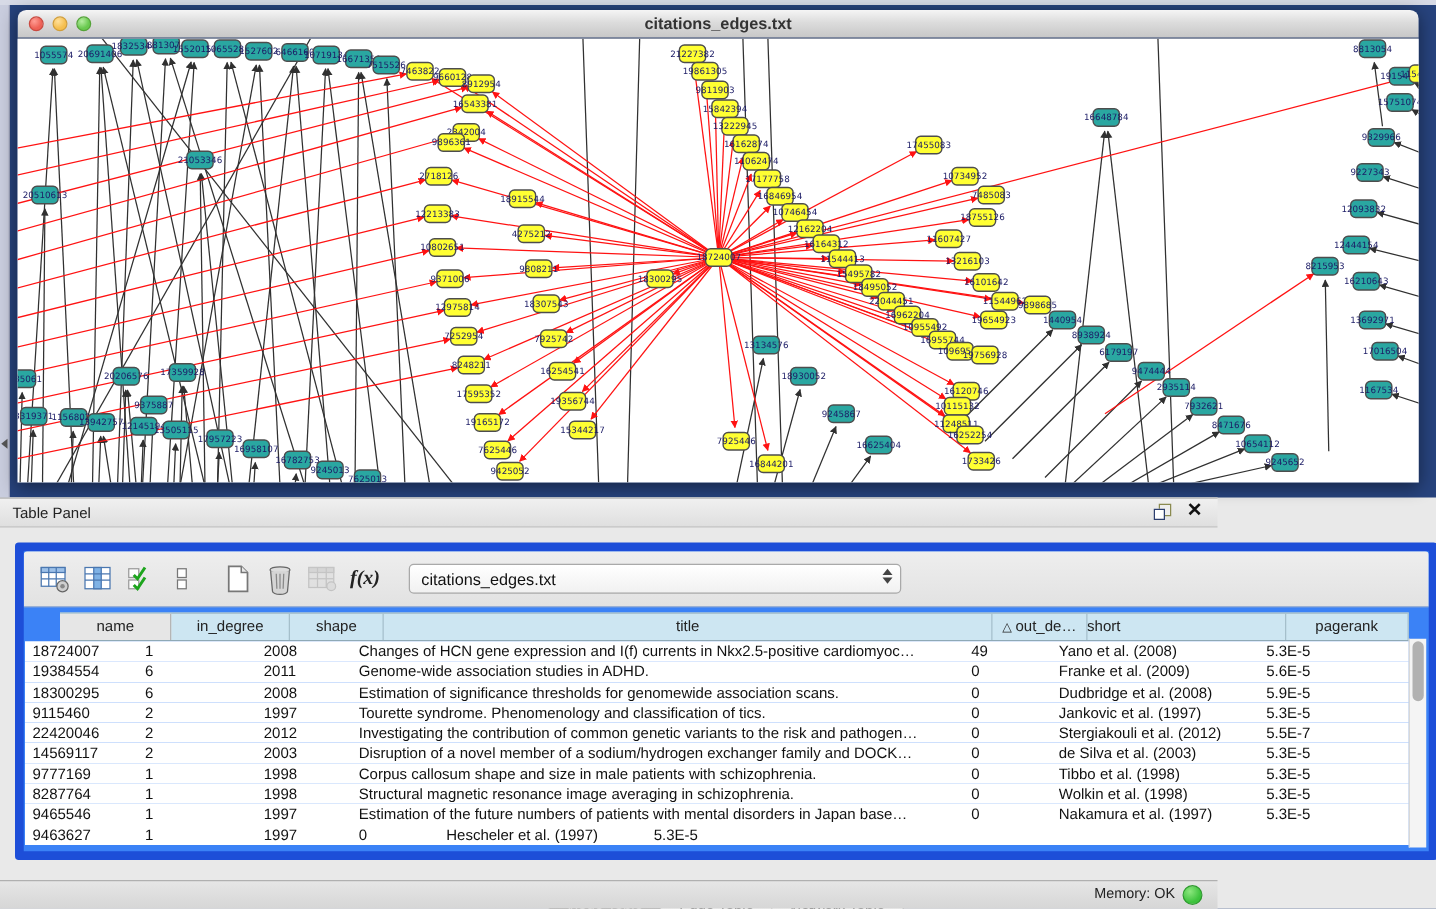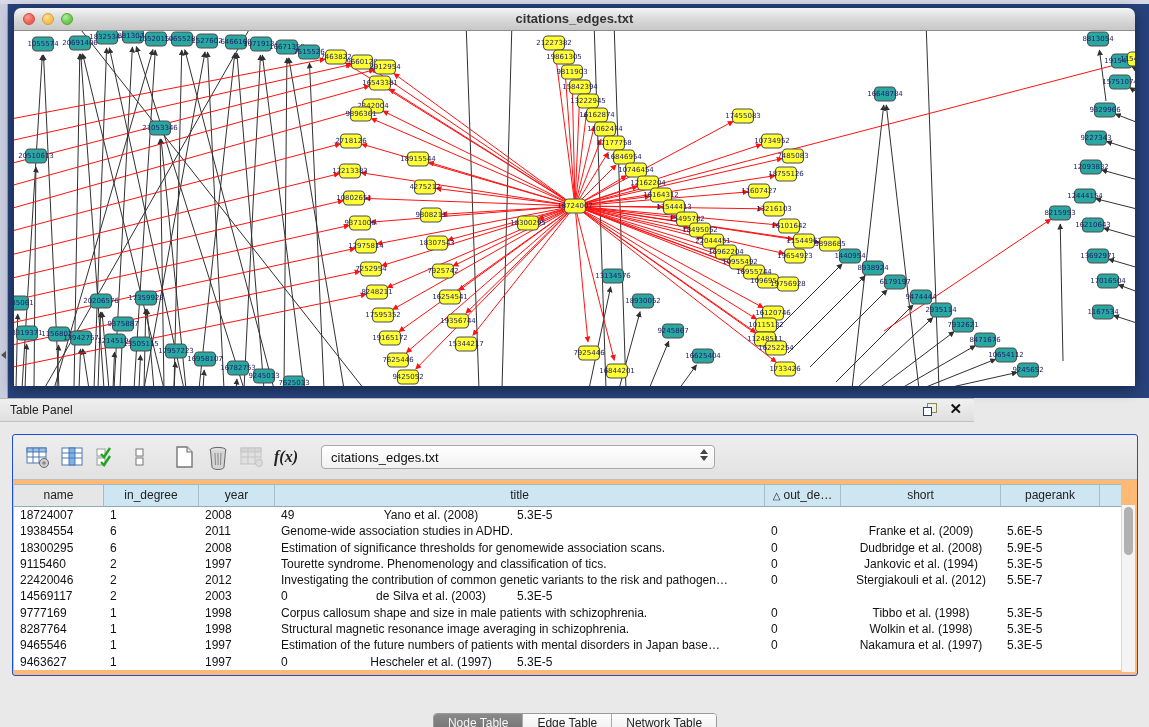--- a/index.html
+++ b/index.html
@@ -30,43 +30,43 @@
   .panel-titlebar{position:absolute;left:0;top:0;width:100%;height:22px;
     background:linear-gradient(#f0f0f0,#dfdfdf);border-top:1px solid #b6b6b6;border-bottom:1px solid #c2c2c2;}
   .panel-title{position:absolute;left:10px;top:4px;font-size:12px;color:#222;}
   .panel-btns{position:absolute;right:12px;top:3px;display:flex;gap:12px;align-items:center;}
   .float-ic{position:relative;width:14px;height:13px;}
   .float-ic .sq1{position:absolute;left:0;bottom:0;width:7px;height:7px;border:1px solid #2c3e6e;background:#fff;}
   .float-ic .sq2{position:absolute;right:0;top:0;width:8px;height:8px;border:1px solid #8a8a50;background:#eee;}
   .close-ic{font-size:15px;font-weight:bold;color:#111;line-height:14px;}
 
   .panel-box{position:absolute;left:12px;top:36px;width:1124px;height:240px;
-    background:#fdba74;border:1px solid #1d4ed8;border-radius:3px;}
+    background:#3b82f6;border:7px solid #1d4ed8;border-radius:3px;}
   .toolbar{position:absolute;left:0;top:0;width:100%;height:44px;background:linear-gradient(#eee,#e2e2e2);
     border-bottom:1px solid #c0c0c0;border-radius:3px 3px 0 0;display:flex;align-items:center;}
   .tbtn{width:34px;height:34px;display:flex;align-items:center;justify-content:center;}
   .tbtn.dis{opacity:.45;}
   .fx{font-family:"Liberation Serif",serif;font-style:italic;font-weight:bold;font-size:16px;color:#222;}
   .combo{margin-left:18px;width:392px;height:22px;background:linear-gradient(#fff,#f1f1f1);
     border:1px solid #a9a9a9;border-radius:4px;position:relative;display:flex;align-items:center;}
   .combo .val{font-size:13px;color:#111;padding-left:9px;}
   .combo .step{position:absolute;right:6px;top:3px;display:flex;flex-direction:column;gap:2px;}
   .combo .up{width:0;height:0;border-left:4px solid transparent;border-right:4px solid transparent;border-bottom:5px solid #444;}
   .combo .dn{width:0;height:0;border-left:4px solid transparent;border-right:4px solid transparent;border-top:5px solid #444;}
 
   .grid{position:absolute;left:1px;top:49px;width:1107px;}
-  .hrow{display:flex;height:21px;background:#cde6f2;border-top:1px solid #9fb9c6;border-bottom:1px solid #8fa9b6;}
+  .hrow{display:flex;height:21px;background:#cde6f2;border-top:1px solid #9fb9c6;border-bottom:1px solid #8fa9b6;margin-left:28px;}
   .hcell{box-sizing:border-box;font-size:12px;color:#222;text-align:center;line-height:20px;
     border-right:1px solid #a5bfcb;overflow:hidden;white-space:nowrap;}
   .hcell.first{background:#e6e6e6;border-right:1px solid #b5b5b5;}
   .sortglyph{font-size:10px;margin-right:3px;color:#222;}
   .drow{display:flex;height:16.3px;background:#fff;}
   .dcell{box-sizing:border-box;font-size:12px;color:#111;line-height:16px;overflow:hidden;
     white-space:nowrap;text-overflow:clip;padding-left:6px;}
-  .c0{width:90px;} .c1{width:95px;} .c2{width:76px;} .c3{width:490px;} .c4{width:76px;} .c5{width:160px;text-align:center;padding-left:0;} .c6{width:99px;}
+  .c0{width:90px;} .c1{width:95px;} .c2{width:76px;} .c3{width:490px;} .c4{width:76px;} .c5{width:160px;text-align:left;padding-left:0;} .c6{width:99px;}
   .vtrack{position:absolute;right:2px;top:70px;width:13px;height:167px;background:#f4f4f4;border-left:1px solid #d8d8d8;}
   .vthumb{position:absolute;left:1.5px;top:2px;width:9px;height:48px;background:#b1b1b1;border-radius:5px;}
 
   .segwrap{position:absolute;left:0;top:278px;width:1124px;display:flex;justify-content:center;}
   .seg{display:flex;border:1px solid #9a9a9a;border-radius:4px;overflow:hidden;background:#fff;height:19px;}
   .seg .s{font-size:12px;color:#222;line-height:19px;padding:0 14px;border-right:1px solid #aaa;background:linear-gradient(#fdfdfd,#eee);}
   .seg .s:last-child{border-right:none;}
   .seg .s.sel{background:linear-gradient(#8a8a8a,#6f6f6f);color:#f5f5f5;}
 
   .statusbar{position:absolute;left:0;bottom:0;width:100%;height:22px;
@@ -821,30 +821,31 @@
             <span class="up"></span>
             <span class="dn"></span>
           </span>
       </div>
     </div>
 
     <div class="grid" id="grid">
         <div class="hrow">
           <div class="hcell c0 first">name</div>
           <div class="hcell c1">in_degree</div>
-          <div class="hcell c2">year</div>
+          <div class="hcell c2">shape</div>
           <div class="hcell c3">title</div>
           <div class="hcell c4"><span class="sortglyph">△</span>out_de…</div>
           <div class="hcell c5">short</div>
           <div class="hcell c6">pagerank</div>
         </div>
         <div class="drow">
           <div class="dcell c0">18724007</div>
           <div class="dcell c1">1</div>
           <div class="dcell c2">2008</div>
+          <div class="dcell c3">Changes of HCN gene expression and I(f) currents in Nkx2.5-positive cardiomyoc…</div>
           <div class="dcell c4">49</div>
           <div class="dcell c5">Yano et al. (2008)</div>
           <div class="dcell c6">5.3E-5</div>
         </div>
         <div class="drow">
           <div class="dcell c0">19384554</div>
           <div class="dcell c1">6</div>
           <div class="dcell c2">2011</div>
           <div class="dcell c3">Genome-wide association studies in ADHD.</div>
           <div class="dcell c4">0</div>
@@ -859,36 +860,37 @@
           <div class="dcell c4">0</div>
           <div class="dcell c5">Dudbridge et al. (2008)</div>
           <div class="dcell c6">5.9E-5</div>
         </div>
         <div class="drow">
           <div class="dcell c0">9115460</div>
           <div class="dcell c1">2</div>
           <div class="dcell c2">1997</div>
           <div class="dcell c3">Tourette syndrome. Phenomenology and classification of tics.</div>
           <div class="dcell c4">0</div>
-          <div class="dcell c5">Jankovic et al. (1994)</div>
+          <div class="dcell c5">Jankovic et al. (1997)</div>
           <div class="dcell c6">5.3E-5</div>
         </div>
         <div class="drow">
           <div class="dcell c0">22420046</div>
           <div class="dcell c1">2</div>
           <div class="dcell c2">2012</div>
           <div class="dcell c3">Investigating the contribution of common genetic variants to the risk and pathogen…</div>
           <div class="dcell c4">0</div>
           <div class="dcell c5">Stergiakouli et al. (2012)</div>
           <div class="dcell c6">5.5E-7</div>
         </div>
         <div class="drow">
           <div class="dcell c0">14569117</div>
           <div class="dcell c1">2</div>
           <div class="dcell c2">2003</div>
+          <div class="dcell c3">Disruption of a novel member of a sodium/hydrogen exchanger family and DOCK…</div>
           <div class="dcell c4">0</div>
           <div class="dcell c5">de Silva et al. (2003)</div>
           <div class="dcell c6">5.3E-5</div>
         </div>
         <div class="drow">
           <div class="dcell c0">9777169</div>
           <div class="dcell c1">1</div>
           <div class="dcell c2">1998</div>
           <div class="dcell c3">Corpus callosum shape and size in male patients with schizophrenia.</div>
           <div class="dcell c4">0</div>
@@ -929,13 +931,17 @@
 
     <div class="segwrap">
       <div class="seg" id="tabs">
           <div class="s sel">Node Table</div>
           <div class="s">Edge Table</div>
           <div class="s">Network Table</div>
         </div>
     </div>
   </div>
 
+  <div class="statusbar">
+    <span class="mem">Memory: OK</span>
+    <span class="memdot"></span>
+  </div>
 </div>
 
 </body></html>

